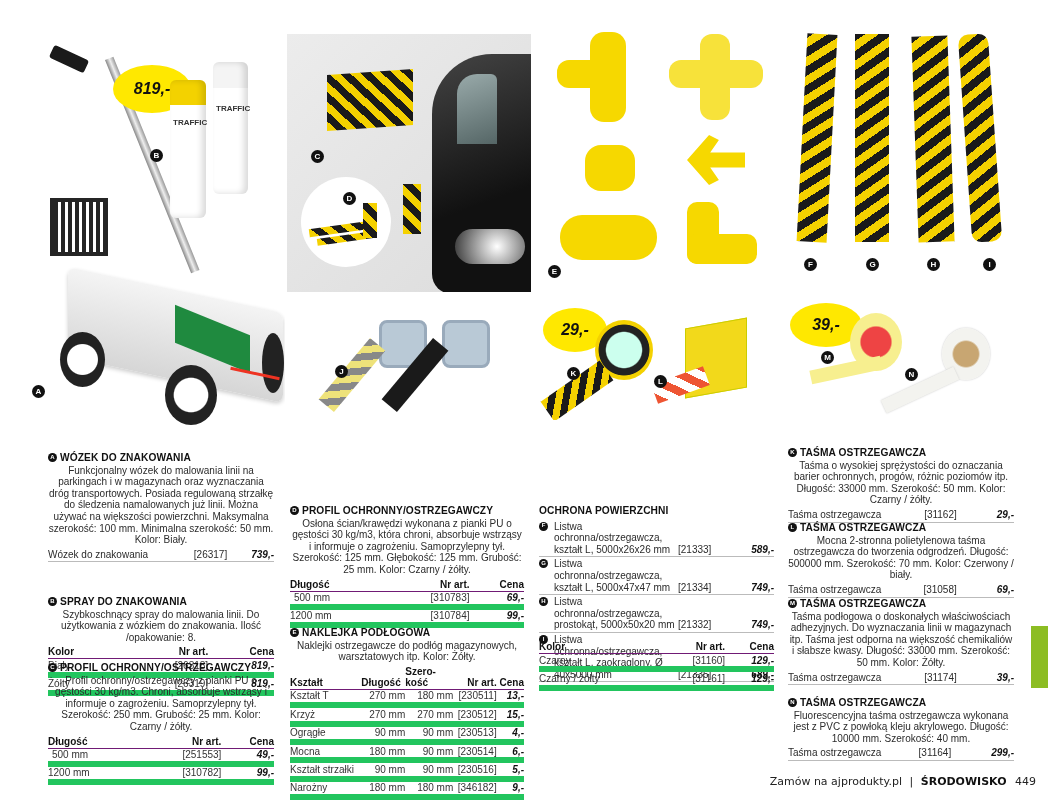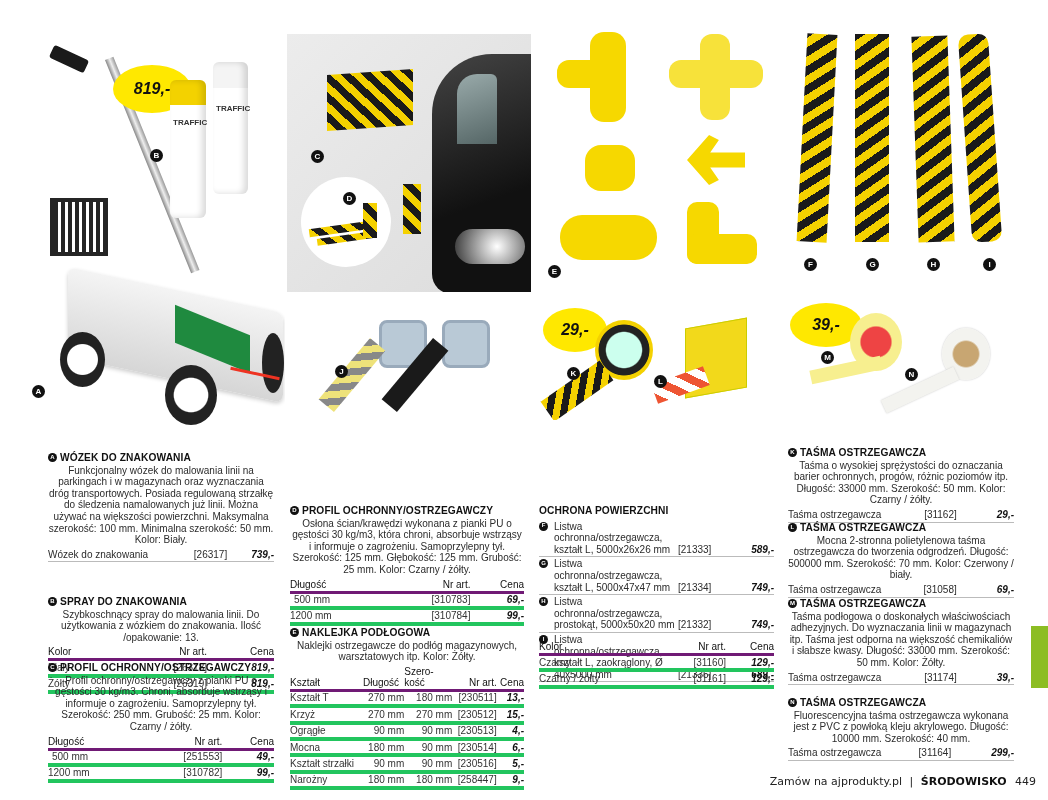--- a/index.html
+++ b/index.html
@@ -31,22 +31,22 @@
   .block h3 {
     font-size: 10.2px; font-weight: bold; color: #111; margin-bottom: 1px;
     display: flex; align-items: center; gap: 3px; letter-spacing: 0.1px;
   }
   .block h3 .ic {
     width: 9px; height: 9px; border-radius: 50%; background: #111; color: #fff;
     font-size: 6px; display: inline-flex; align-items: center; justify-content: center;
   }
   .block p { margin-bottom: 2px; text-align: center; }
   table { border-collapse: collapse; width: 100%; font-size: 10px; }
-  th { font-weight: normal; color: #111; text-align: left; padding: 1px 0; border-bottom: 3px solid #701a75; vertical-align: bottom; line-height: 11px; }
-  td { padding: 0.5px 0; border-bottom: 4px solid #22c55e; color: #333; line-height: 11.4px; }
+  th { font-weight: bold; color: #111; text-align: left; padding: 1px 0; border-bottom: 1px solid #701a75; vertical-align: bottom; line-height: 11px; }
+  td { padding: 0.5px 0; border-bottom: 6px solid #22c55e; color: #333; line-height: 11.4px; }
   .r { text-align: right; }
   .price { font-weight: bold; font-style: italic; color: #111; text-align: right; }
   .single-row { display: flex; justify-content: space-between; border-bottom: 1px solid #bbb; padding: 1px 0; margin-top: 2px; }
   .single-row .nr { margin-left: auto; margin-right: 40px; }
 
   .footer { position: absolute; right: 12px; top: 775px; font-size: 11px; color: #222; font-family: "DejaVu Sans", sans-serif; }
   .footer b { font-weight: bold; color: #111; }
   .green-tab { position: absolute; left: 1031px; top: 626px; width: 17px; height: 62px; background: #8cbd23; }
 
   .ochr-item { display: flex; align-items: flex-end; border-bottom: 1px solid #bbb; padding: 1px 0; }
@@ -171,21 +171,21 @@
     <span class="nr" style="margin-right:24px">[26317]</span>
     <span class="price">739,-</span>
   </div>
 </div>
 
 <div class="block" style="left:48px;top:596px;width:226px;">
   <h3>
       <span class="ic">B</span>
       <span>SPRAY DO ZNAKOWANIA</span>
     </h3>
-  <p>Szybkoschnący spray do malowania linii. Do użytkowania z wózkiem do znakowania. Ilość /opakowanie: 13.</p>
+  <p>Szybkoschnący spray do malowania linii. Do użytkowania z wózkiem do znakowania. Ilość /opakowanie: 8.</p>
   <table>
     <tbody>
         <tr>
           <th>Kolor</th>
           <th class="r">Nr art.</th>
           <th class="r">Cena</th>
         </tr>
     <tr>
           <td>Biały</td>
           <td class="r">[26318]</td>
@@ -301,21 +301,21 @@
           <td>Kształt strzałki</td>
           <td class="r">90 mm</td>
           <td class="r">90 mm</td>
           <td class="r">[230516]</td>
           <td class="price">5,-</td>
         </tr>
     <tr>
           <td>Narożny</td>
           <td class="r">180 mm</td>
           <td class="r">180 mm</td>
-          <td class="r">[258447]</td>
+          <td class="r">[346182]</td>
           <td class="price">9,-</td>
         </tr>
   </tbody>
     </table>
 </div>
 
 <div class="block" style="left:539px;top:505px;width:235px;">
   <h3 style="margin-bottom:3px;">OCHRONA POWIERZCHNI</h3>
   <div class="ochr-item">
     <span class="ic">F</span>

